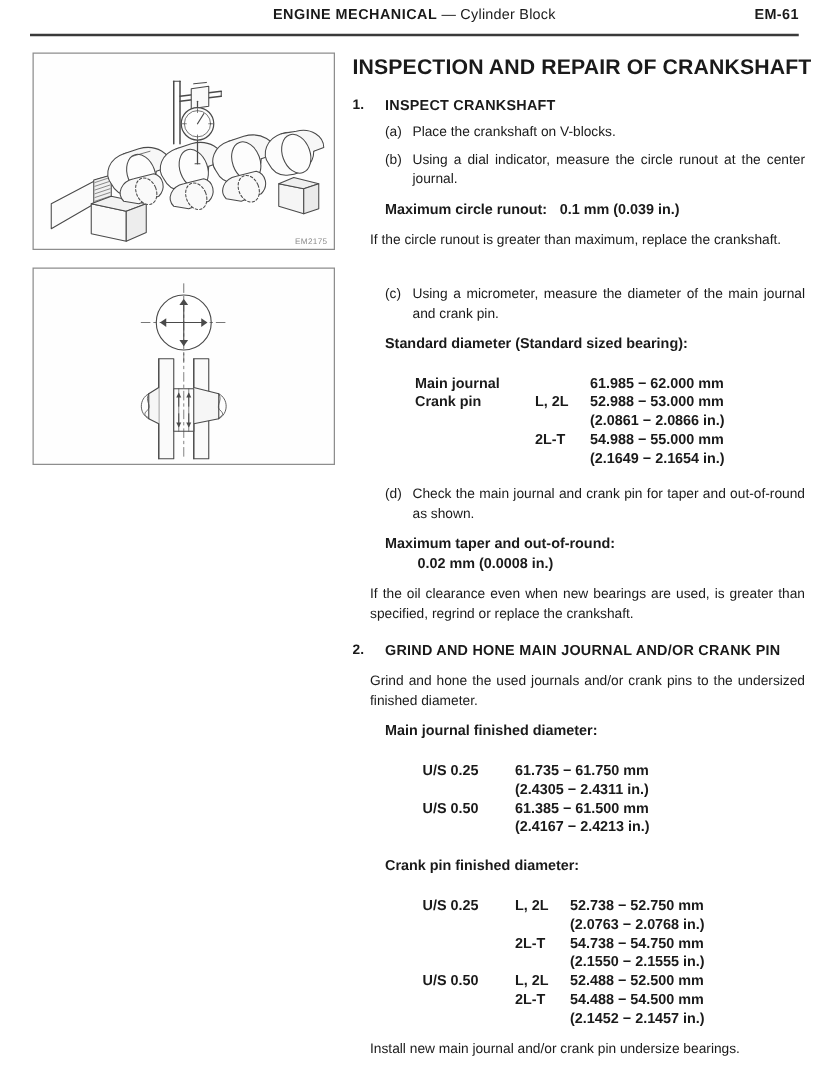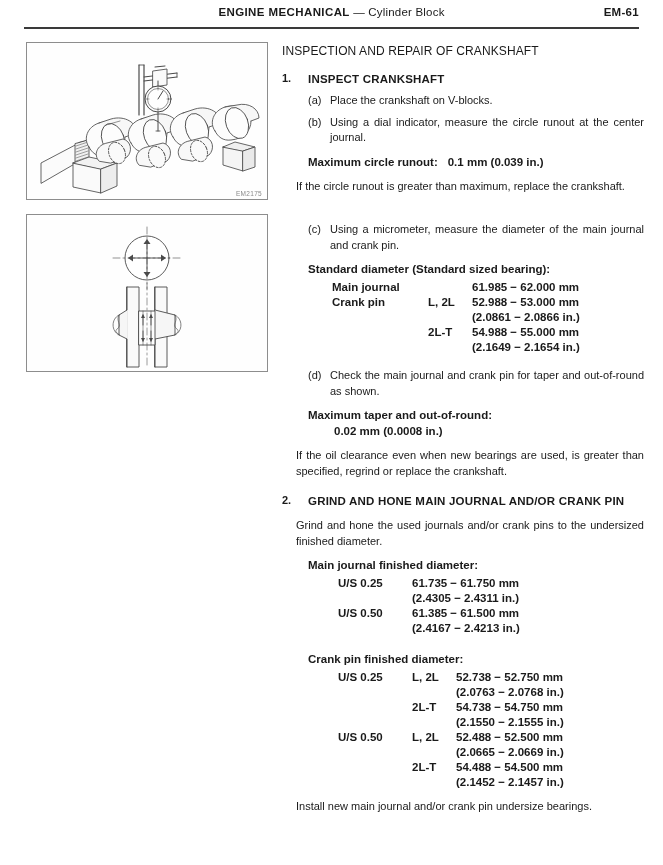--- a/index.html
+++ b/index.html
@@ -83,22 +83,22 @@
   .fig-svg { display: block; }
 
   
   .content-col {
     position: absolute;
     left: 282px;
     top: 44px;
     width: 362px;
   }
   .section-title {
-    font-size: 12px;
-    font-weight: normal;
+    font-size: 17px;
+    font-weight: bold;
     letter-spacing: 0.1px;
     margin: 0 0 14px 0;
     white-space: nowrap;
   }
 
   .step {
     position: relative;
     margin-top: 2px;
   }
   .step-num {
@@ -148,21 +148,21 @@
     font-size: 11px;
     line-height: 15.5px;
     text-align: justify;
   }
   .gap-lg { height: 22px; }
   .gap-md { height: 13px; }
   .gap-sm { height: 7px; }
 
   
   .spec-table {
-    margin: 3px 0 0 26px;
+    margin: 17px 0 0 26px;
     font-size: 11.5px;
     font-weight: bold;
     line-height: 15px;
     border-collapse: collapse;
   }
   .spec-table td {
     padding: 0;
     vertical-align: top;
     white-space: nowrap;
   }
@@ -457,25 +457,20 @@
         <td class="c-variant"></td>
         <td class="c-value">(2.1550 − 2.1555 in.)</td>
       </tr>
       <tr>
         <td class="c-label2">U/S 0.50</td>
         <td class="c-variant">L, 2L</td>
         <td class="c-value">52.488 − 52.500 mm</td>
       </tr>
       <tr>
         <td class="c-label2"></td>
-        <td class="c-variant"></td>
-        <td class="c-value">(2.0665 − 2.0669 in.)</td>
-      </tr>
-      <tr>
-        <td class="c-label2"></td>
         <td class="c-variant">2L-T</td>
         <td class="c-value">54.488 − 54.500 mm</td>
       </tr>
       <tr>
         <td class="c-label2"></td>
         <td class="c-variant"></td>
         <td class="c-value">(2.1452 − 2.1457 in.)</td>
       </tr>
     </tbody>
   </table>

